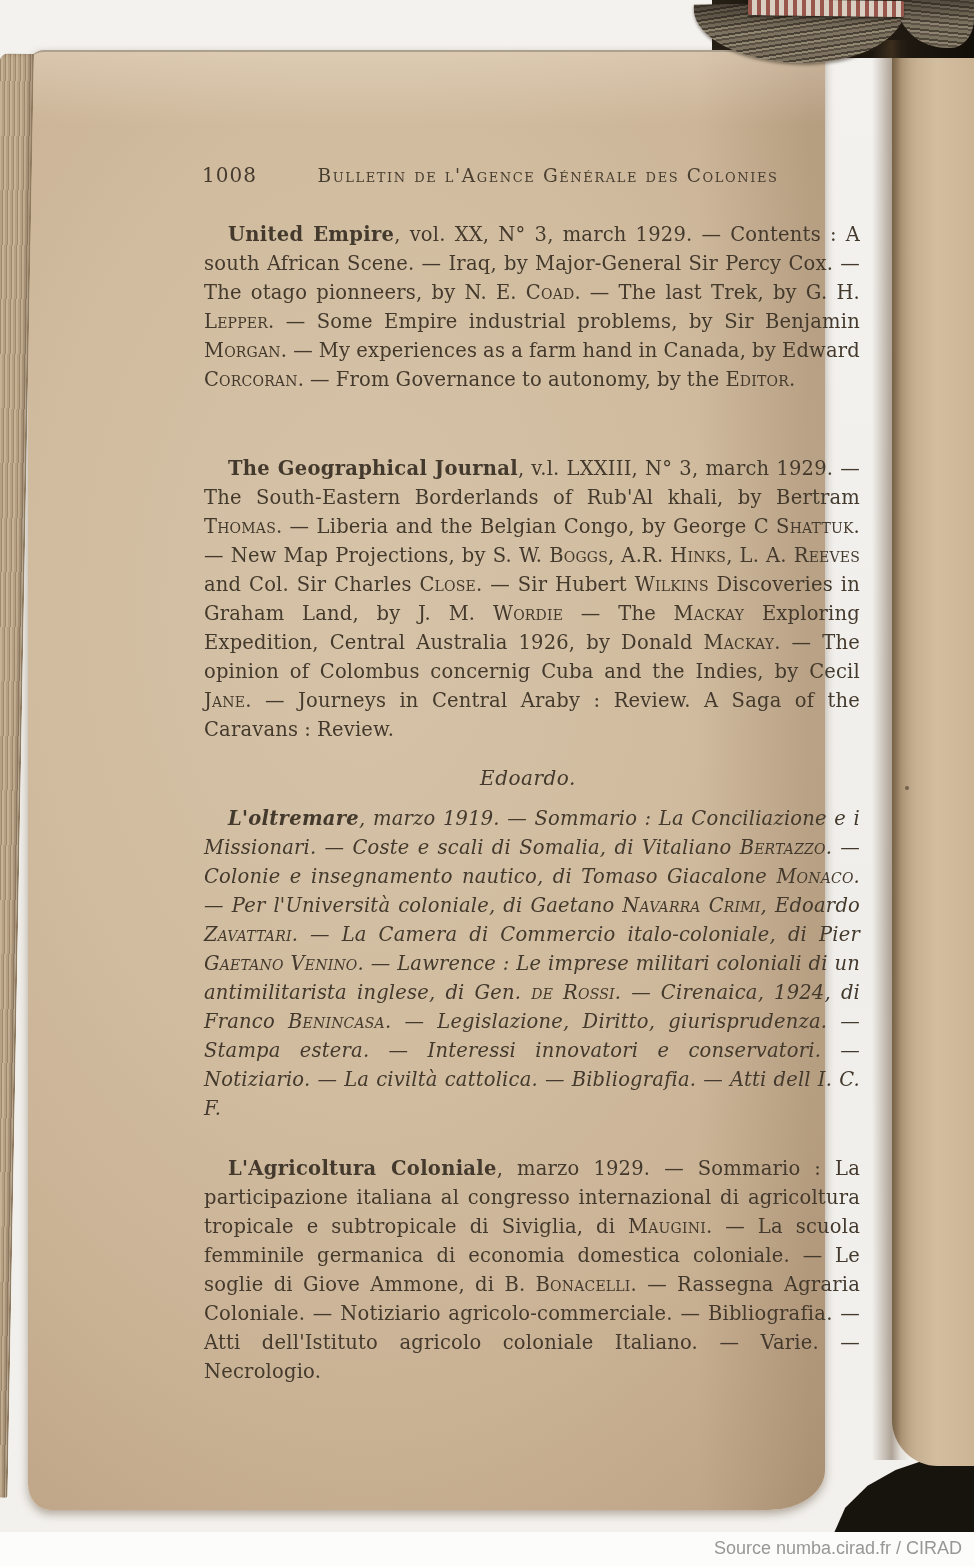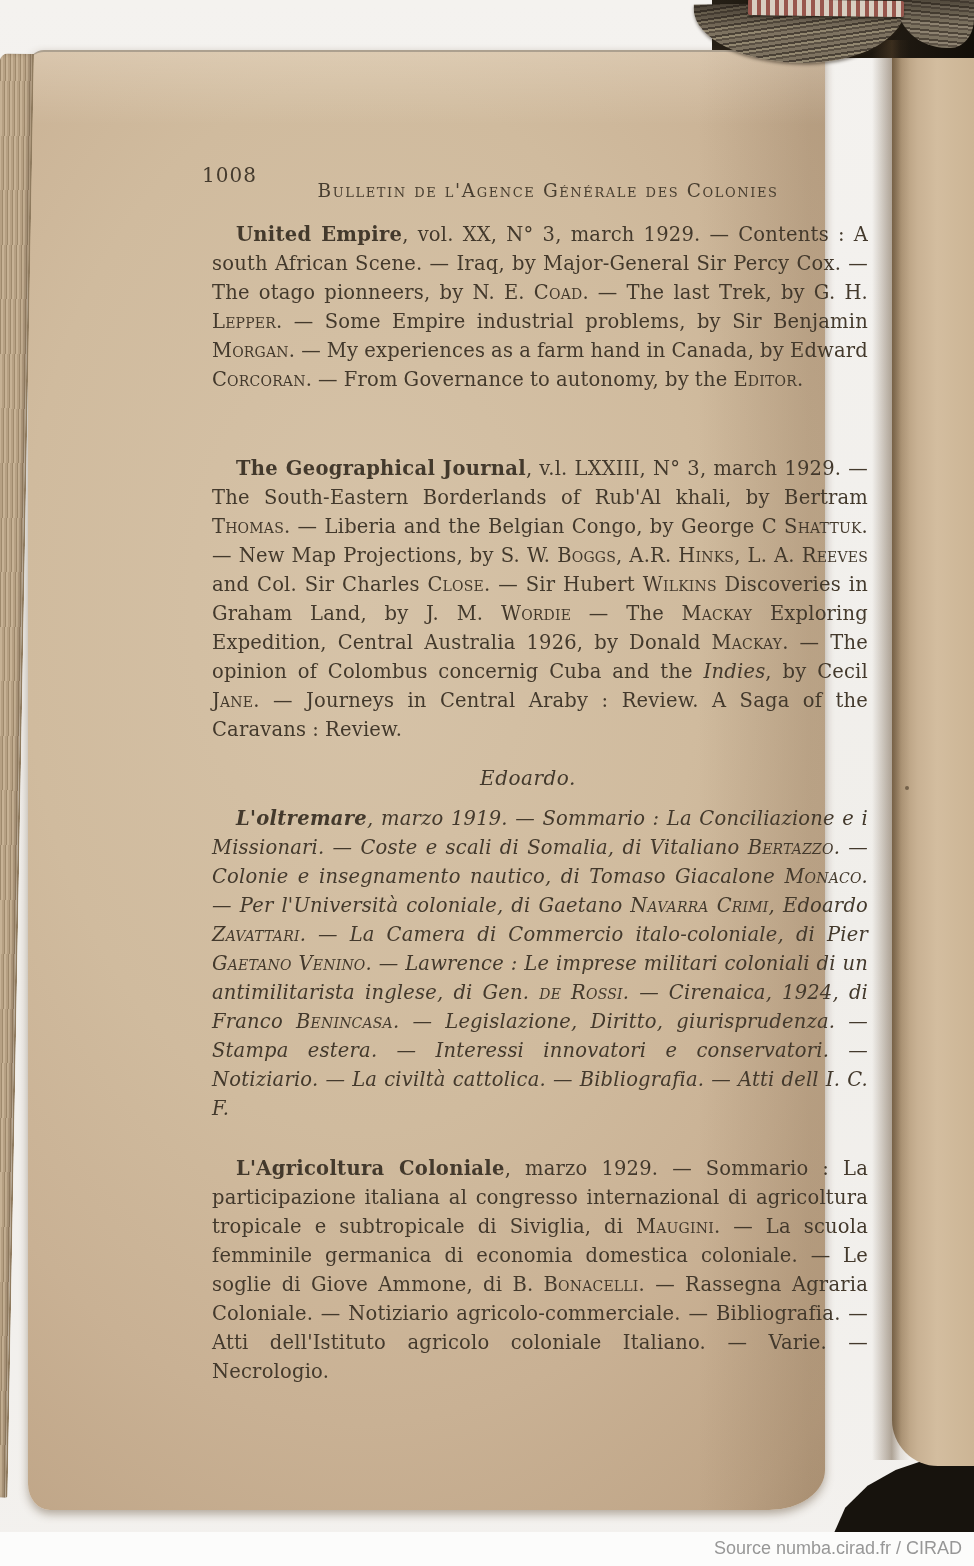--- a/index.html
+++ b/index.html
@@ -84,39 +84,39 @@
       linear-gradient(90deg,rgba(255,255,255,0) 84%,rgba(110,85,58,.2) 98%),
       radial-gradient(95% 80% at 42% 38%,#d6c3a8 0%,#d0bb9e 45%,#c9b194 70%,#bfa587 92%,#b69c7e 100%);
     border-radius:16px 2px 56px 22px / 16px 2px 40px 26px;
     box-shadow:0 4px 10px rgba(95,75,50,.45);
   }
 
   
   .pheader{left:172px;top:110px;width:656px;height:28px;line-height:26px;}
   .pagenum{position:absolute;left:2px;top:0;font-size:20px;color:#453b2e;letter-spacing:1px;}
   .runtitle{
-    position:absolute;left:60px;right:20px;top:16px;text-align:center;
+    position:absolute;left:60px;right:20px;top:1px;text-align:center;
     font-variant:small-caps;font-size:18.5px;letter-spacing:1.6px;color:#483e30;
   }
   .para{
-    position:absolute;left:184px;width:656px;margin:0;
+    position:absolute;left:176px;width:656px;margin:0;
     font-size:19.5px;line-height:29px;color:#43392c;
     text-align:justify;text-indent:24px;letter-spacing:.2px;word-spacing:-.4px;
   }
   .p1{top:168px;}
   .p2{top:402px;}
   .sechead{
     position:absolute;left:172px;top:714px;width:656px;text-align:center;
     font-style:italic;font-size:20px;color:#43392c;letter-spacing:.5px;
   }
   .p3{top:752px;font-style:italic;}
   .p4{top:1102px;}
   .seg-b{font-weight:700;letter-spacing:.3px;}
   .seg-sc{font-variant:small-caps;}
-  .seg-i{font-style:italic;}
+  .seg-i{}
 
   .speck{
     left:905px;top:786px;width:4px;height:4px;border-radius:50%;
     background:rgba(60,45,30,.55);z-index:7;
   }
 
   
   .bottom-strip{
     left:0;top:1532px;width:974px;height:34px;z-index:10;
     background:#fcfcfb;

